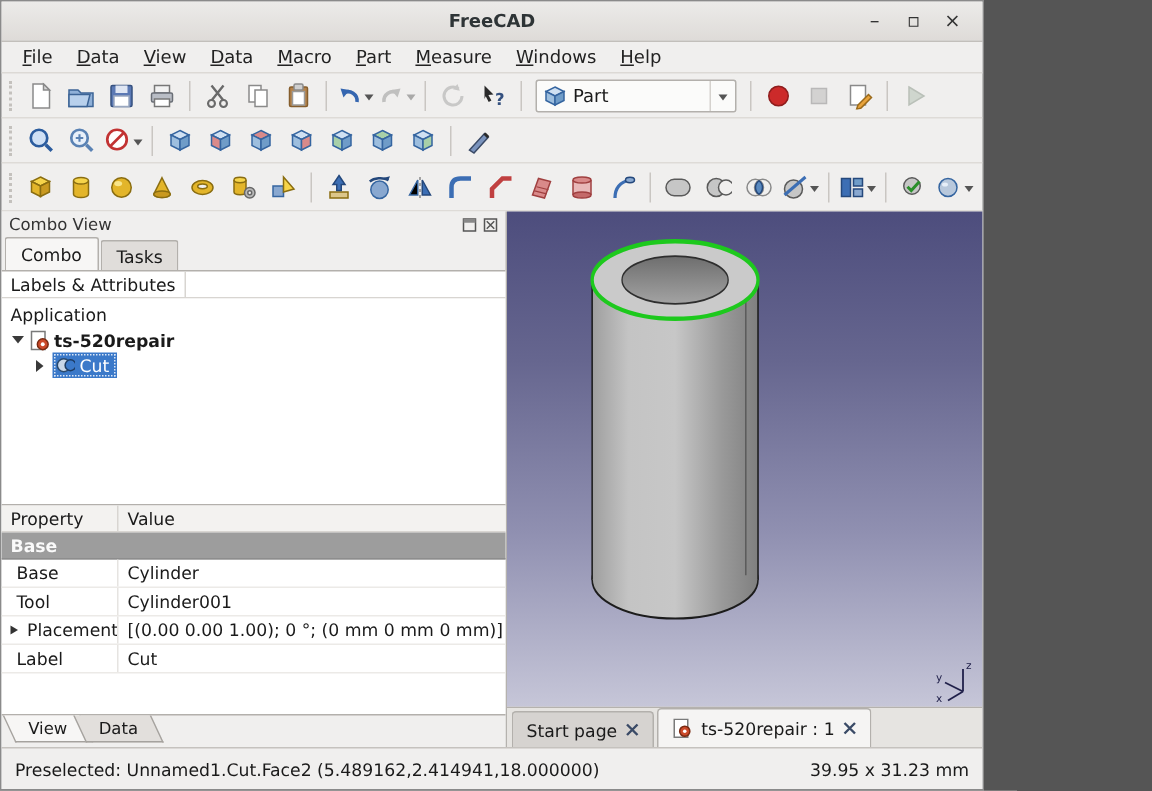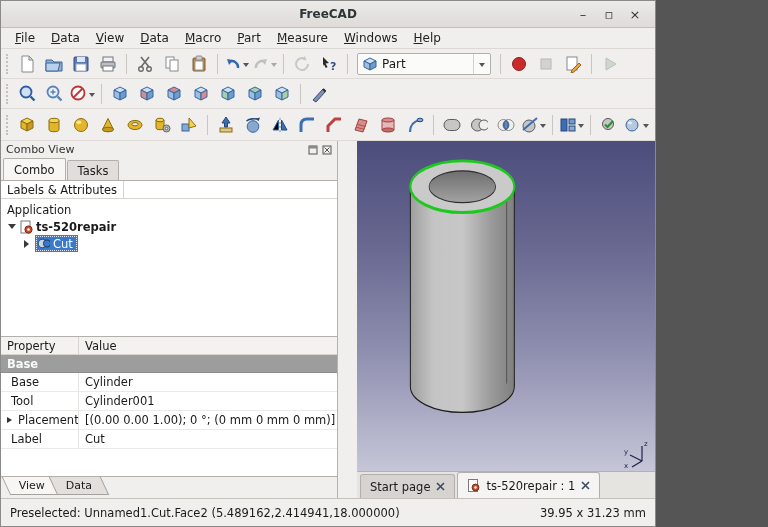--- a/index.html
+++ b/index.html
@@ -34,21 +34,21 @@
   .tbtn.dis { opacity:.45; }
   .sep { width:1px; height:20px; background:#c9c6c2; margin:0 4px; flex:none; }
   .caret { width:0; height:0; border:3px solid transparent; border-top:4px solid #555; margin-top:5px; }
   .wbcombo { height:22px; width:134px; border:1px solid #b3b0ac; background:#fbfbfa; border-radius:2px;
              display:flex; align-items:center; gap:5px; padding:0 5px; margin:0 4px; }
   .wbcombo .arrow-box { margin-left:auto; height:100%; display:flex; align-items:center;
                         border-left:1px solid #d5d2ce; padding-left:5px; }
   .overflow { margin-left:auto; font-size:13px; color:#444; padding:0 4px; }
 
   
-  .main { flex:1; display:flex; min-height:0;gap:19px; }
+  .main { flex:1; display:flex; min-height:0; }
 
   .combo-panel { width:337px; flex:none; display:flex; flex-direction:column; background:#f0efee;
                  border-right:1px solid #b5b2ae; }
   .combo-header { height:17px; flex:none; display:flex; align-items:center; padding:0 5px; font-size:11px; color:#333; }
   .combo-header .hbtns { margin-left:auto; display:flex; gap:4px; }
   .hbtn { display:flex; align-items:center; justify-content:center; }
 
   .tabs-row { height:22px; flex:none; display:flex; align-items:flex-end; padding-left:2px; }
   .ctab { height:20px; padding:0 10px; display:flex; align-items:center; font-size:11.5px;
           border:1px solid #b3b0ac; border-bottom:none; background:#e0ddda; border-radius:2px 2px 0 0; margin-right:1px; }

